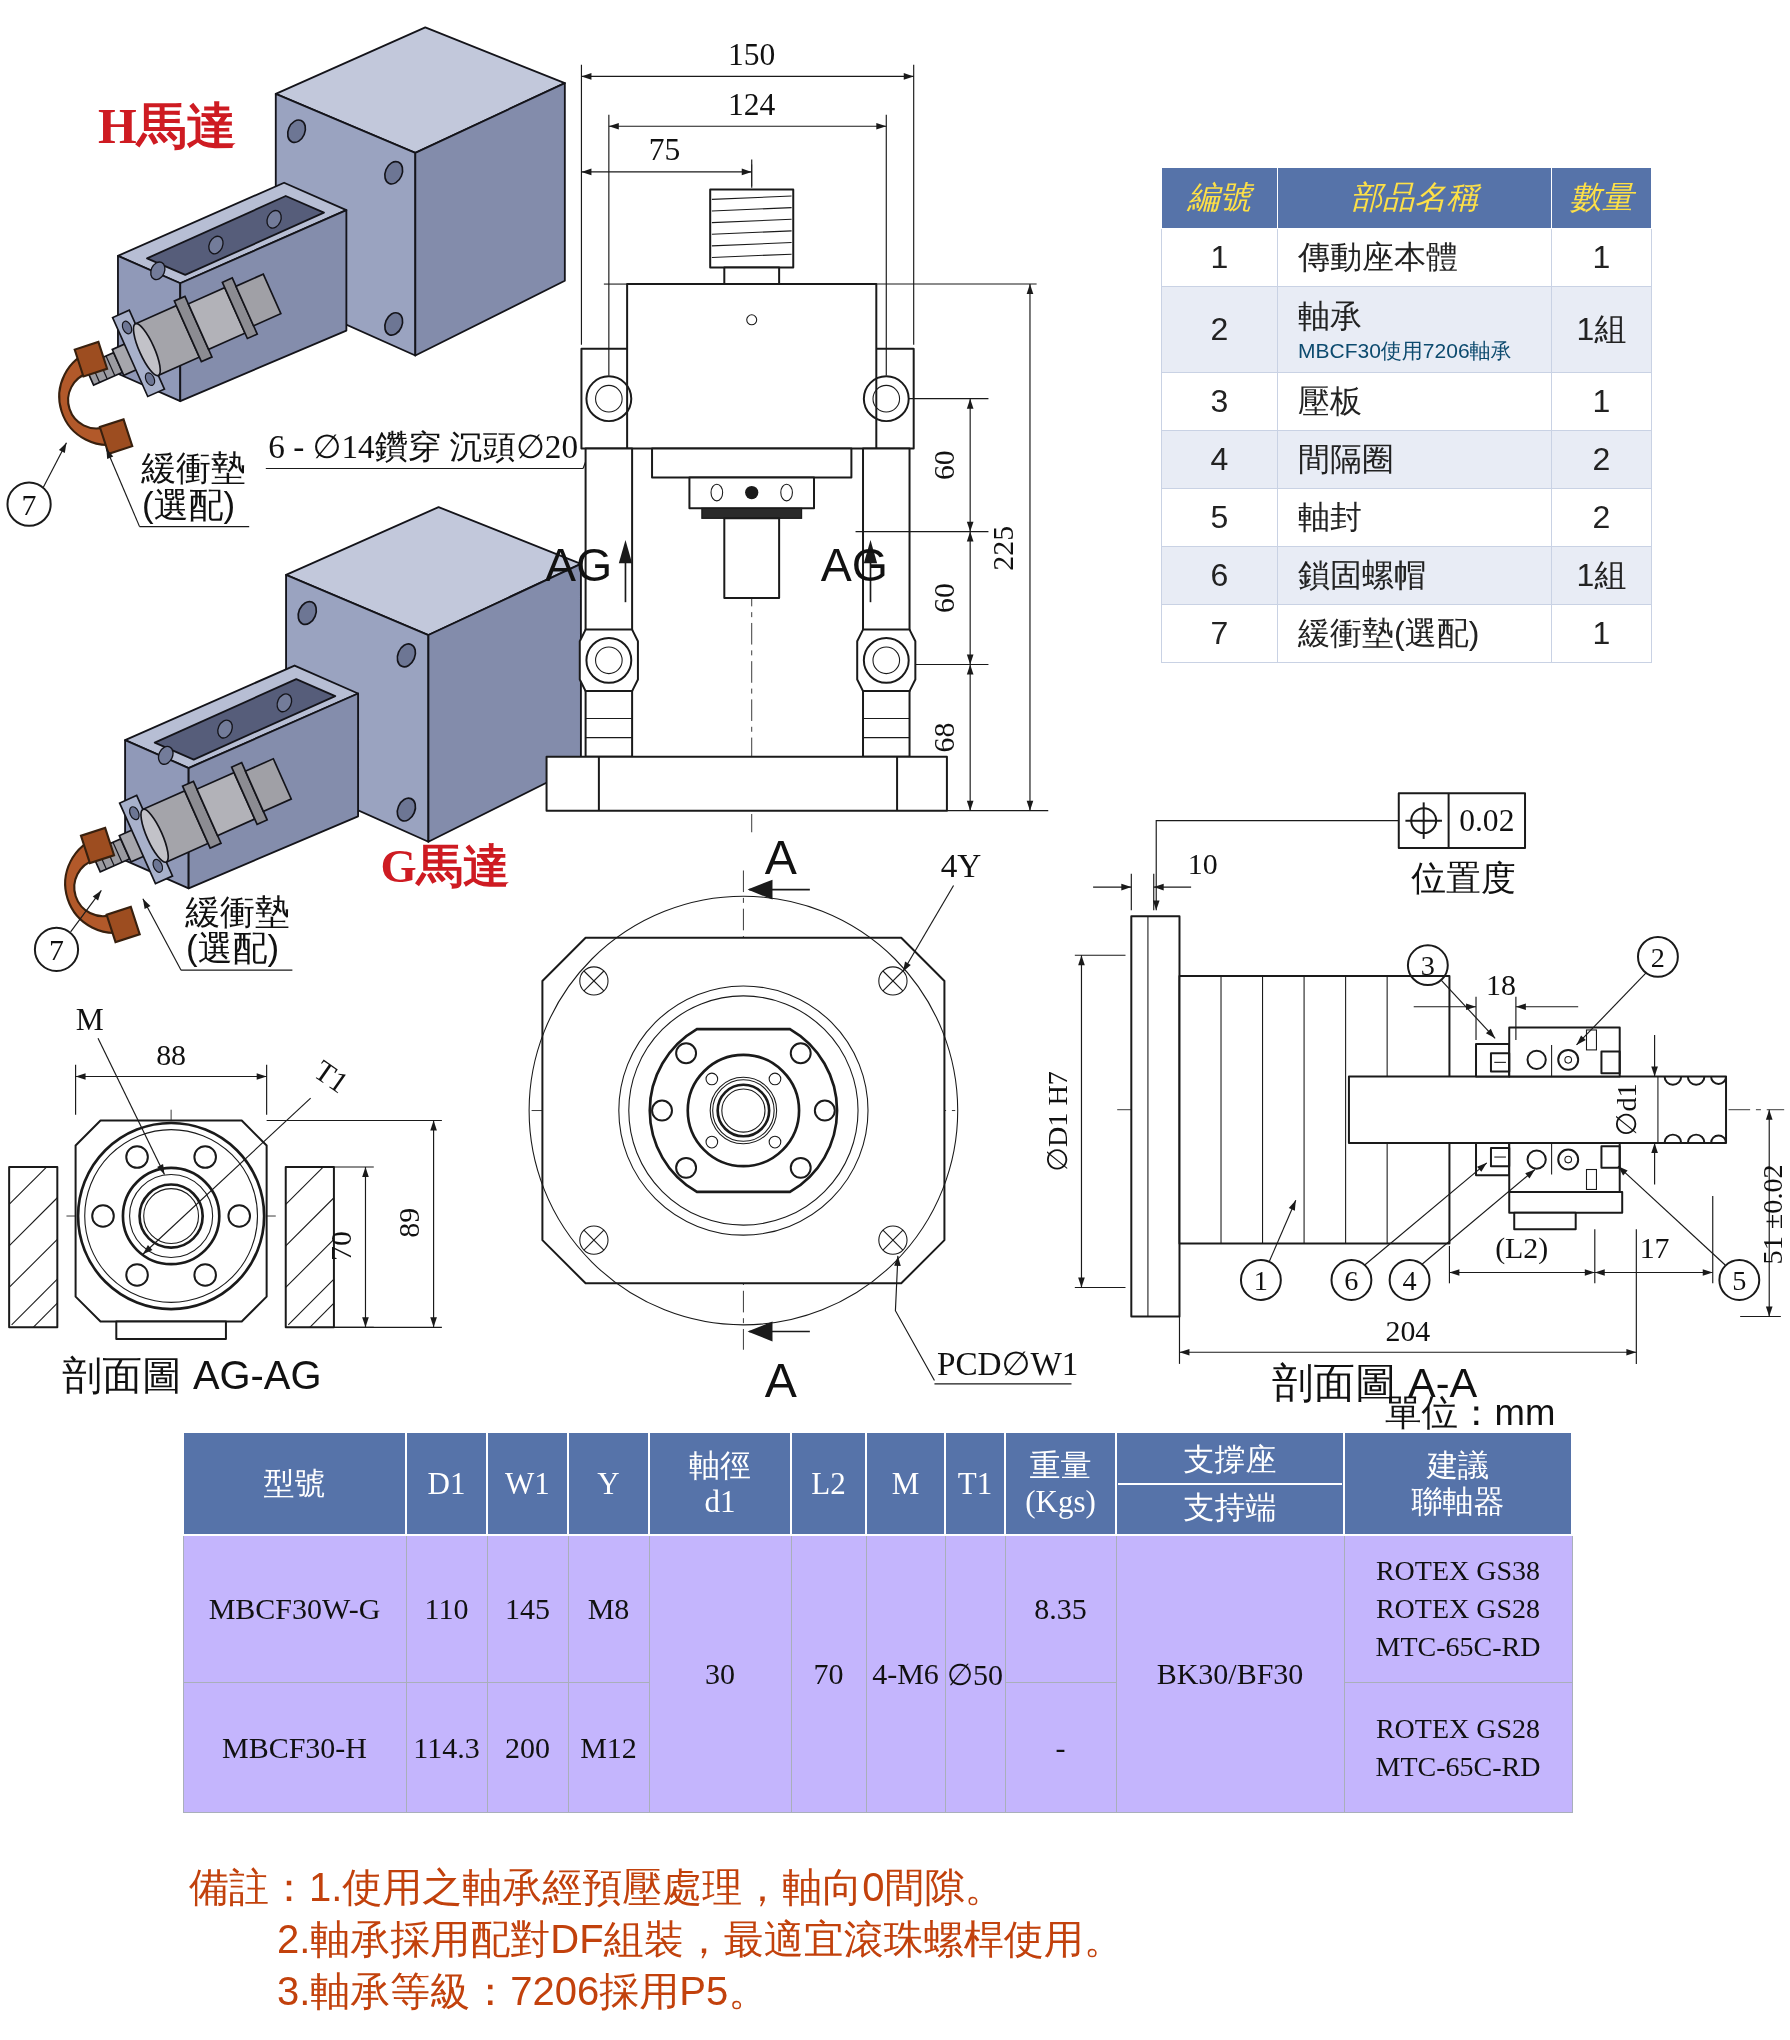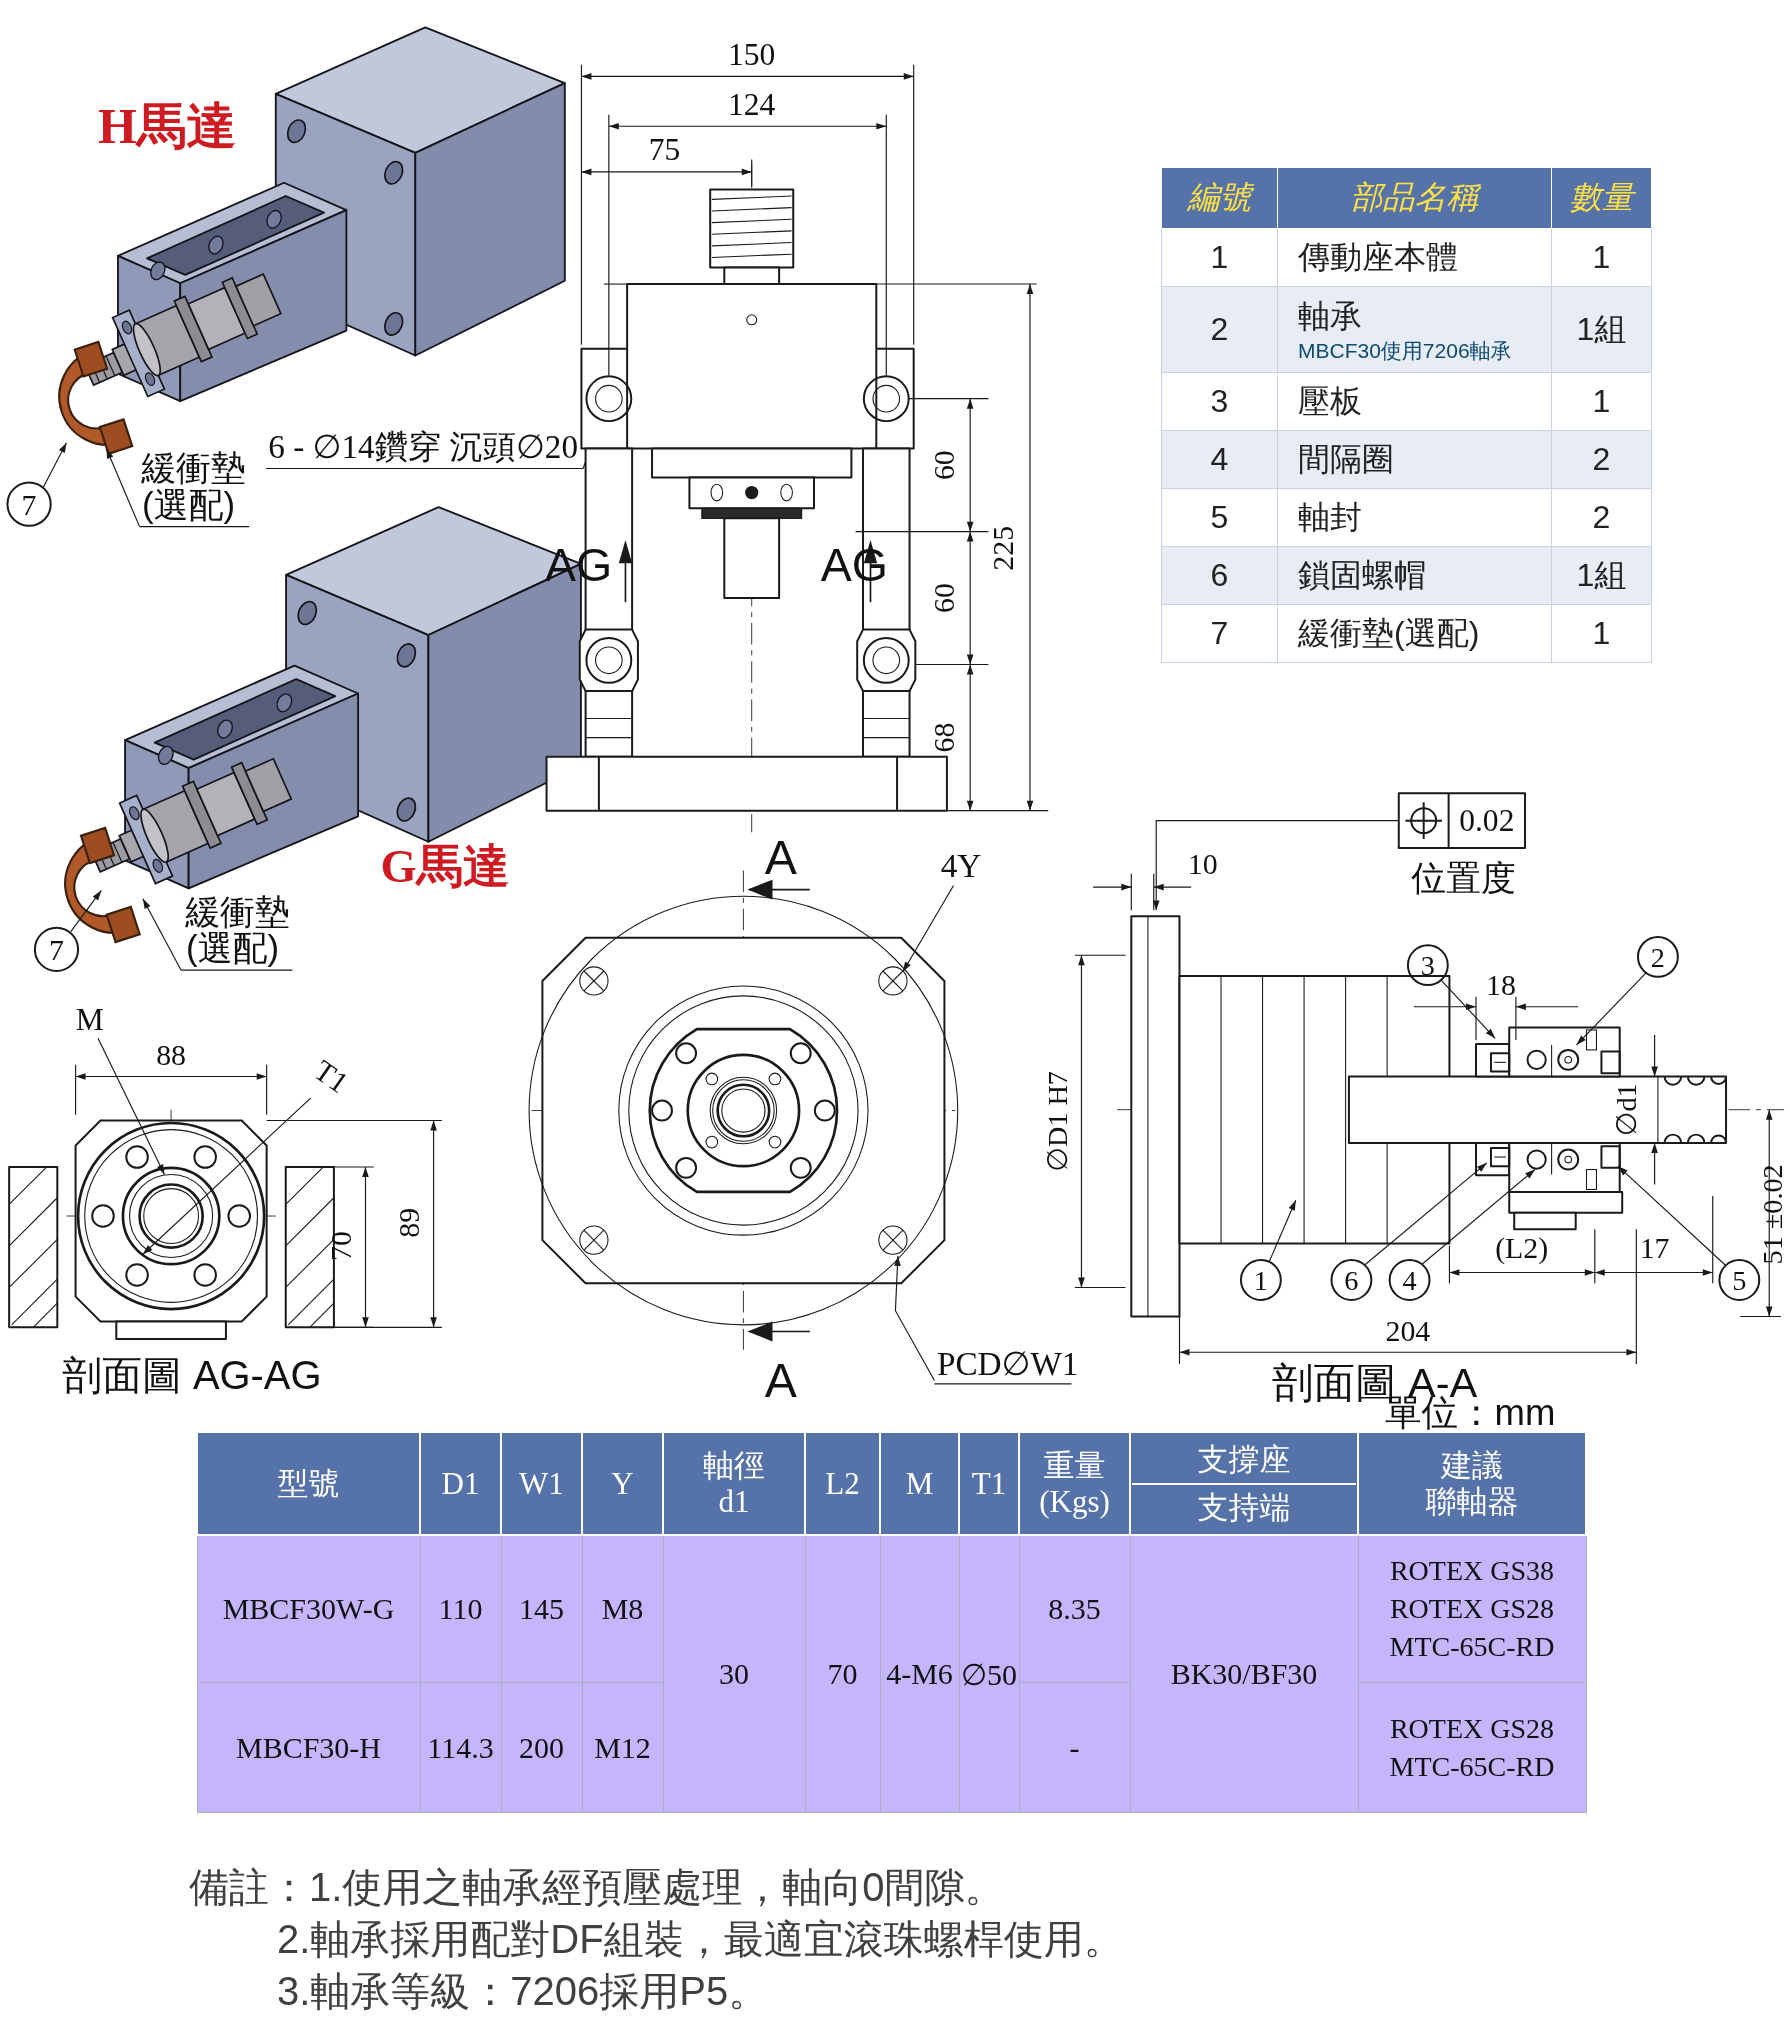--- a/index.html
+++ b/index.html
@@ -23,33 +23,33 @@
   
   table.parts{position:absolute;left:1161px;top:167px;width:490px;border-collapse:collapse;
               table-layout:fixed;font-size:32px;color:#222;background:#fff;}
   .parts th{background:#5673A9;color:#fde047;font-weight:500;border:1.7px solid #fff;height:58px;font-size:32px;font-style:italic;}
   .parts td{border:0.8px solid #c9d2e4;text-align:center;height:55px;}
   .parts tr.alt td{background:#E8ECF5;}
   .parts td.name{text-align:left;padding-left:20px;}
   .parts .sub{font-size:21px;line-height:1.15;color:#0c4a6e;}
 
   
-  table.spec{position:absolute;left:196px;top:1431px;width:1389px;border-collapse:collapse;
+  table.spec{position:absolute;left:182px;top:1431px;width:1389px;border-collapse:collapse;
              table-layout:fixed;font-family:"Liberation Serif","DejaVu Serif",serif;font-size:30px;color:#111;}
   .spec th{background:#5673A9;color:#fff;font-weight:normal;border:2.5px solid #fff;height:99px;
            font-size:31px;line-height:1.15;}
   .spec td{text-align:center;border:0.8px solid #a9afba;background:#c4b5fd;}
   .spec .split > div{padding:5px 0;}
   .spec .split > div:first-child{border-bottom:2.5px solid #fff;}
   .spec .cpl{font-size:28px;line-height:1.35;}
   .spec tr.r1 td{height:144px;}
   .spec tr.r2 td{height:127px;}
 
   
-  .notes{position:absolute;left:189px;top:1861px;font-size:40px;color:#404040;}
+  .notes{position:absolute;left:189px;top:1861px;font-size:40px;color:#c2410c;}
   .notes .n{line-height:52px;}
   .notes .ind{margin-left:88px;}
 </style>
 </head>
 <body>
 
 <div class="sheet">
 
 <svg class="draw" width="1790" height="2040" viewBox="0 0 2155 2456">
   <defs>

